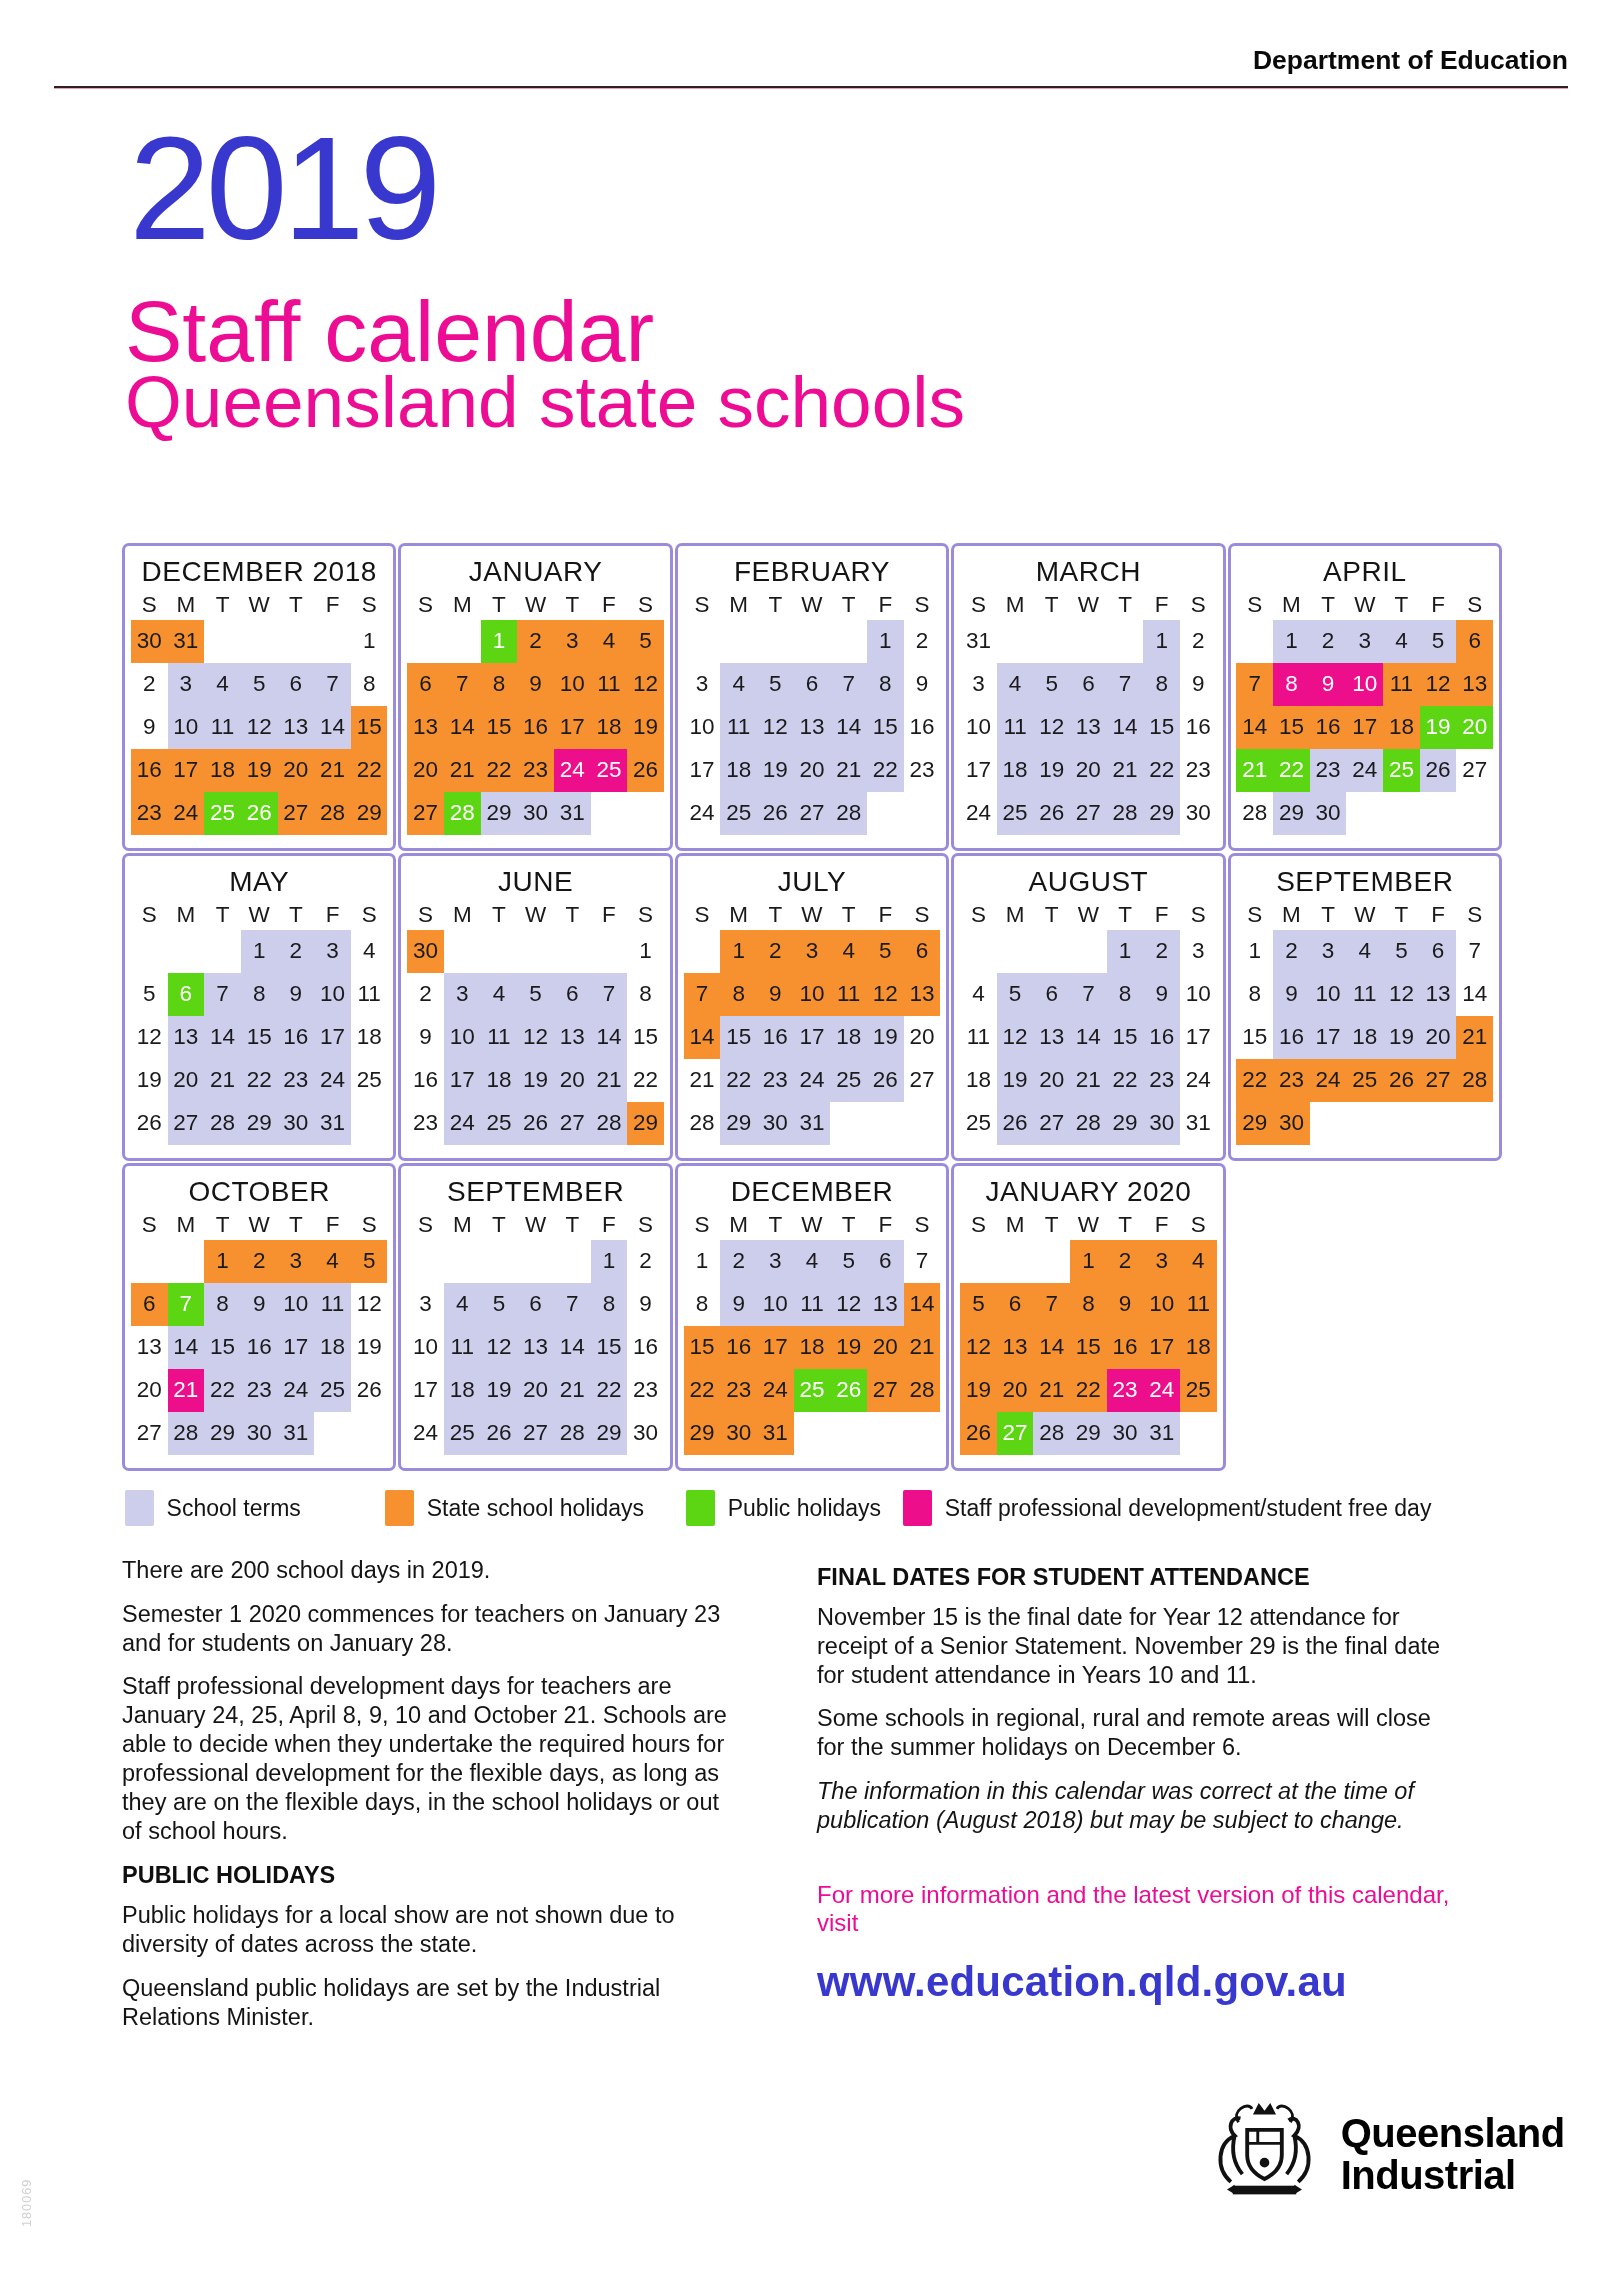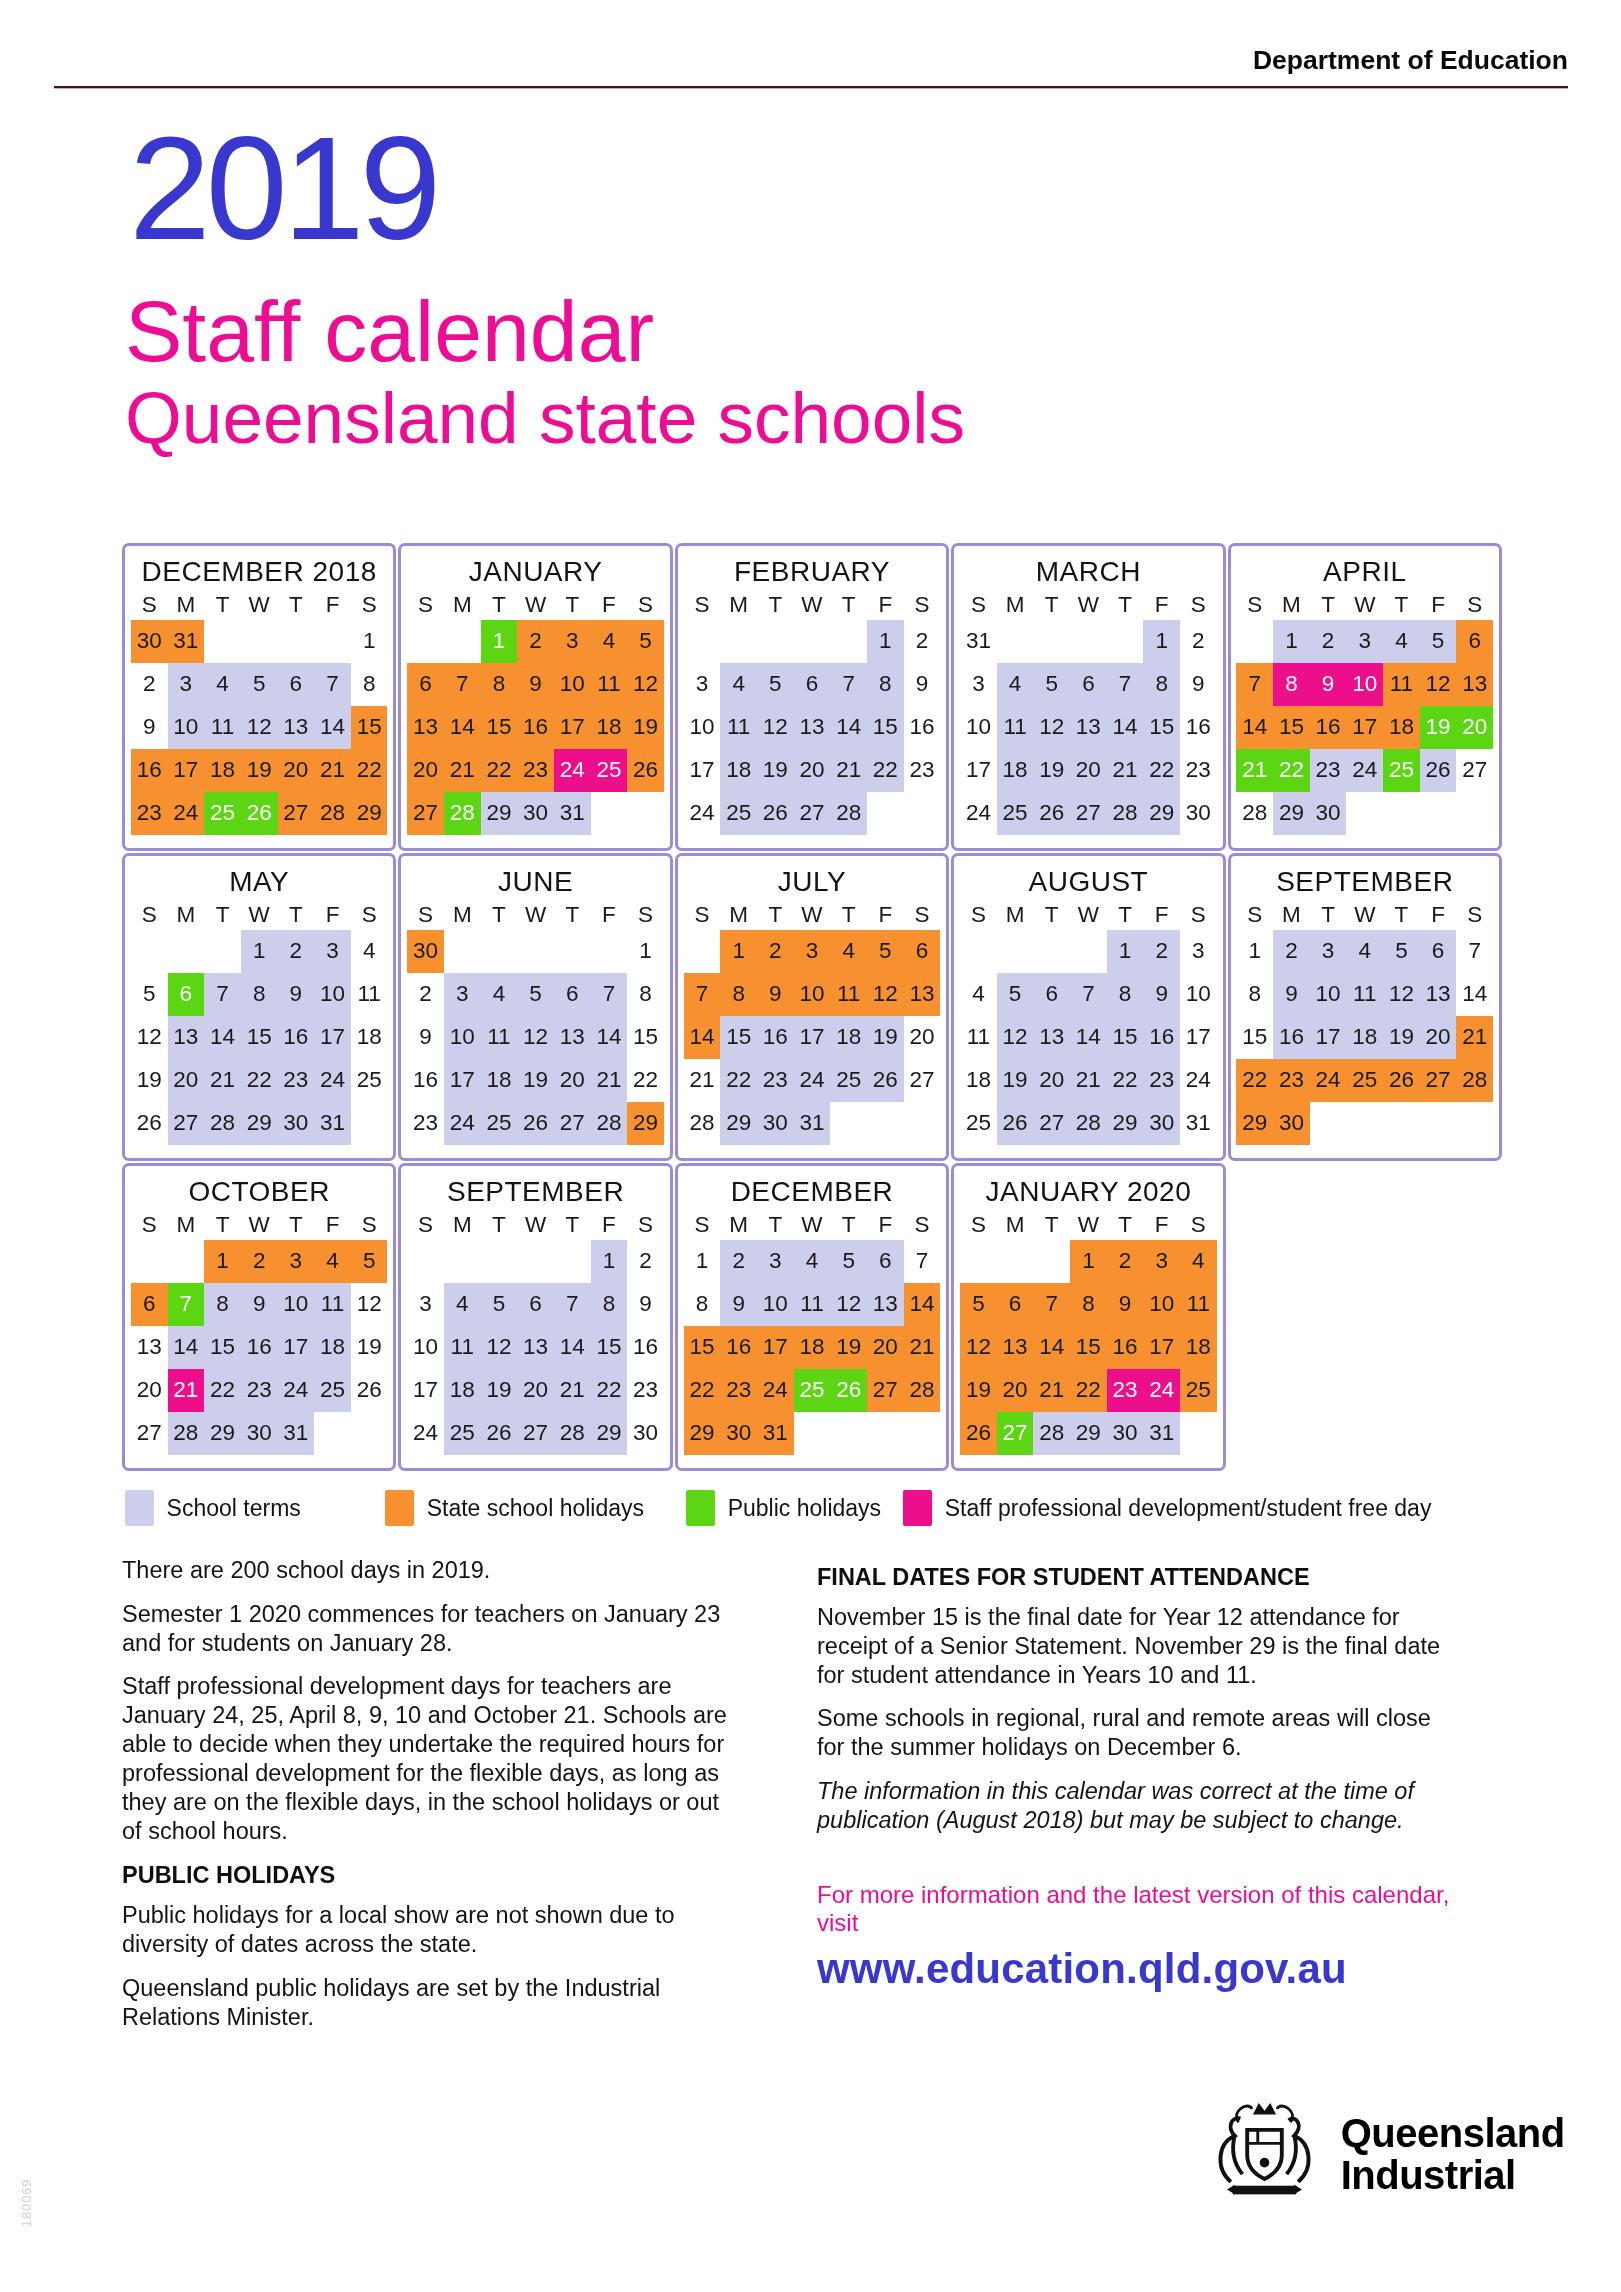--- a/index.html
+++ b/index.html
@@ -13,21 +13,21 @@
 
   .dept{position:absolute;top:45px;left:54px;right:53px;text-align:right;
         font-size:26.5px;font-weight:bold;color:#0a0a0a;}
   .rule{position:absolute;top:86px;left:54px;right:53px;height:2.9px;
         background:#2e2020;border-bottom:1px solid #e8a0b0;}
 
   .year{position:absolute;left:129px;top:108px;font-size:147px;line-height:1.1;
         font-weight:200;letter-spacing:-4.9px;color:var(--accent-blue);}
   .subtitle1{position:absolute;left:125px;top:286px;font-size:86px;line-height:1.05;
         font-weight:400;color:var(--magenta);}
-  .subtitle2{position:absolute;left:125px;top:380px;font-size:73px;line-height:1.05;
+  .subtitle2{position:absolute;left:125px;top:364px;font-size:73px;line-height:1.05;
         font-weight:400;color:var(--magenta);}
 
   .months-grid{position:absolute;left:122px;top:543px;width:1380px;
         display:grid;grid-template-columns:repeat(5,1fr);gap:2px;}
   .month-box{border:3.9px solid var(--border-purple);border-radius:6.9px;background:#fff;
         height:308px;padding:3.9px 5.9px 0;}
   .month-title{text-align:center;font-size:28px;height:39px;line-height:43px;
         color:#141414;letter-spacing:0.5px;white-space:nowrap;}
   .day-head,.date-row{display:grid;grid-template-columns:repeat(7,1fr);}
   .day-head span{text-align:center;font-size:22.5px;line-height:31px;height:31px;color:#1a1a1a;}
@@ -39,21 +39,21 @@
   .legend-item{position:absolute;top:0;display:flex;align-items:center;gap:12.7px;}
   .legend-swatch{width:29px;height:36px;border-radius:2px;flex:0 0 auto;}
   .legend-label{font-size:23px;color:#141414;white-space:nowrap;}
 
   .notes-left{position:absolute;left:122px;top:1556px;width:606px;}
   .notes-right{position:absolute;left:817px;top:1556px;width:639px;}
   .notes-left p,.notes-right p{font-size:23.5px;line-height:29px;margin:0 0 14.7px;}
   .notes-left h3,.notes-right h3{font-size:23.5px;line-height:29px;font-weight:bold;
         margin:6.9px 0 10.8px;color:#0f0f0f;}
   .note-italic{font-style:italic;}
-  .promo{color:var(--magenta);font-size:24px;margin-top:46px;margin-bottom:8px;}
+  .promo{color:var(--magenta);font-size:24px;margin-top:46px;margin-bottom:21px;}
   .url{color:var(--accent-blue);font-weight:bold;font-size:42px;letter-spacing:0.2px;}
 
   .gov-logo{position:absolute;left:1202px;top:2092px;display:flex;align-items:center;gap:13.7px;}
   .gov-text{font-size:40px;font-weight:bold;line-height:42px;color:#000;letter-spacing:-0.5px;}
   .crest{width:125px;height:123px;display:block;}
 
   .print-code{position:absolute;left:19.6px;top:2227px;transform:rotate(-90deg);
         transform-origin:left top;font-size:12.7px;color:#cfcfcf;letter-spacing:1px;}
 </style>
 </head>

